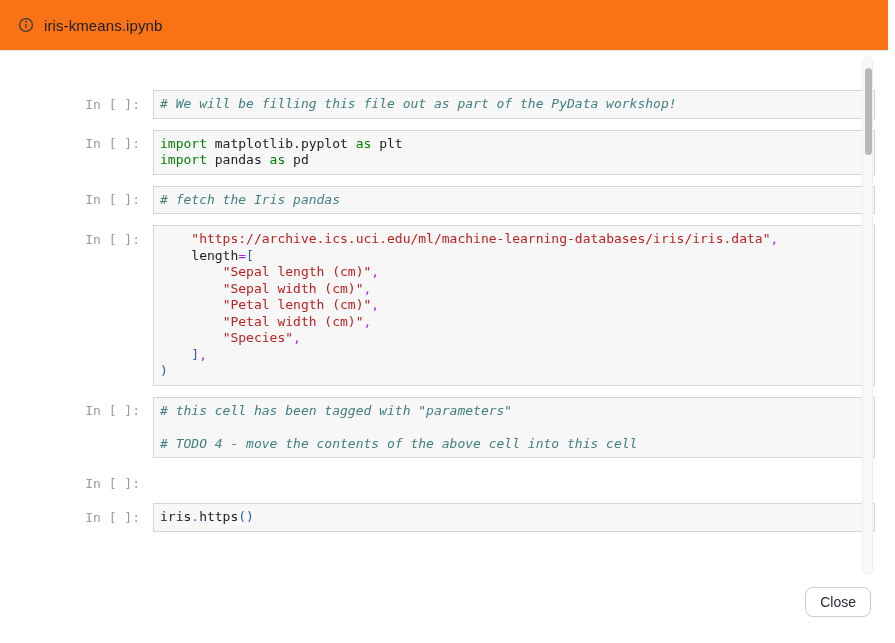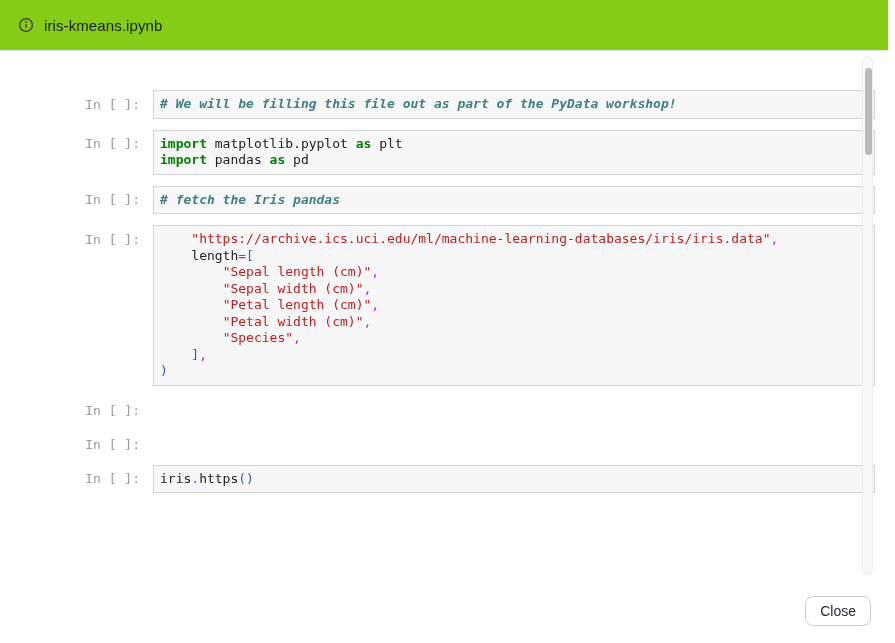--- a/index.html
+++ b/index.html
@@ -7,51 +7,51 @@
     --c-operator:#AA22FF; --c-bracket:#2B5FA8; --c-plain:#202124;
     --c-prompt:#9B9B9B; --c-cell_bg:#F7F7F7; --c-cell_border:#D4D4D4;
   }
   *{box-sizing:border-box;margin:0;padding:0;}
   html,body{width:895px;height:643px;overflow:hidden;background:#ffffff;
     font-family:"Liberation Sans",sans-serif;}
   .modal{position:relative;width:895px;height:643px;background:#fff;}
 
   
   .header{position:absolute;top:0;left:0;right:7px;height:51px;display:flex;
-    align-items:center;padding-left:18px;border-bottom:1px solid #e8e8e8;background:#84cc16;}
+    align-items:center;padding-left:18px;border-bottom:1px solid #e8e8e8;background:#f97316;}
   .header .icon-wrap{display:flex;align-items:center;margin-right:10px;}
   .header .title{font-size:15px;color:#1b1d21;letter-spacing:.1px;}
 
   
   .nb-scroll{position:absolute;top:52px;left:0;width:895px;height:523px;
     overflow:hidden;padding:38px 56px 0 0;margin-left:36px;}
   .cell{display:flex;margin-bottom:11px;}
   .prompt{flex:0 0 104px;text-align:right;color:var(--c-prompt);
     font-family:"DejaVu Sans Mono","Liberation Mono",monospace;
     font-size:13px;line-height:16.5px;padding-top:6.5px;white-space:pre;}
   .codebox{flex:1;margin-left:13px;background:var(--c-cell_bg);
     border:1px solid var(--c-cell_border);padding:5px 6px;
     font-family:"DejaVu Sans Mono","Liberation Mono",monospace;
     font-size:13px;line-height:16.5px;color:var(--c-plain);overflow:hidden;}
   .code-line{white-space:pre;}
-  .tok-k{color:var(--c-keyword);font-weight:bold;}
-  .tok-c{color:var(--c-comment);font-style:italic;font-weight:bold;}
+  .tok-k{color:var(--c-keyword);font-weight:normal;}
+  .tok-c{color:var(--c-comment);font-style:italic;}
   .tok-s{color:var(--c-string);}
   .tok-o{color:var(--c-operator);}
   .tok-b{color:var(--c-bracket);}
   .tok-n{color:var(--c-plain);text-align:right;}
 
   
   .scrollbar-track{position:absolute;top:56px;right:22px;width:11px;height:519px;
     background:#f8f8f8;border:1px solid #eeeeee;border-radius:6px;}
   .scrollbar-thumb{position:absolute;top:11px;left:1.5px;width:7px;height:87px;
     background:#b9b9b9;border-radius:4px;}
 
   
-  .close-btn{position:absolute;right:24px;bottom:17px;background:#fff;
+  .close-btn{position:absolute;right:24px;bottom:26px;background:#fff;
     border:1px solid #c8ccd1;border-radius:8px;padding:6px 14px;
     font-family:"Liberation Sans",sans-serif;font-size:14px;color:#24292f;
     cursor:pointer;}
 </style>
 </head>
 <body>
 
 <div class="modal">
 
   <div class="header">
@@ -95,20 +95,25 @@
             <div class="code-line"><span class="tok-n">        </span><span class="tok-s">"Sepal width (cm)"</span><span class="tok-o">,</span></div>
             <div class="code-line"><span class="tok-n">        </span><span class="tok-s">"Petal length (cm)"</span><span class="tok-o">,</span></div>
             <div class="code-line"><span class="tok-n">        </span><span class="tok-s">"Petal width (cm)"</span><span class="tok-o">,</span></div>
             <div class="code-line"><span class="tok-n">        </span><span class="tok-s">"Species"</span><span class="tok-o">,</span></div>
             <div class="code-line"><span class="tok-n">    </span><span class="tok-b">]</span><span class="tok-o">,</span></div>
             <div class="code-line"><span class="tok-b">)</span></div>
           </div>
         </div>
         <div class="cell">
           <div class="prompt">In [ ]:</div>
+          <div class="codebox">
+            <div class="code-line"><span class="tok-c"># this cell has been tagged with "parameters"</span></div>
+            <div class="code-line">&nbsp;</div>
+            <div class="code-line"><span class="tok-c"># TODO 4 - move the contents of the above cell into this cell</span></div>
+          </div>
         </div>
         <div class="cell">
           <div class="prompt">In [ ]:</div>
         </div>
         <div class="cell">
           <div class="prompt">In [ ]:</div>
           <div class="codebox">
             <div class="code-line"><span class="tok-n">iris</span><span class="tok-o">.</span><span class="tok-n">https</span><span class="tok-b">()</span></div>
           </div>
         </div>

